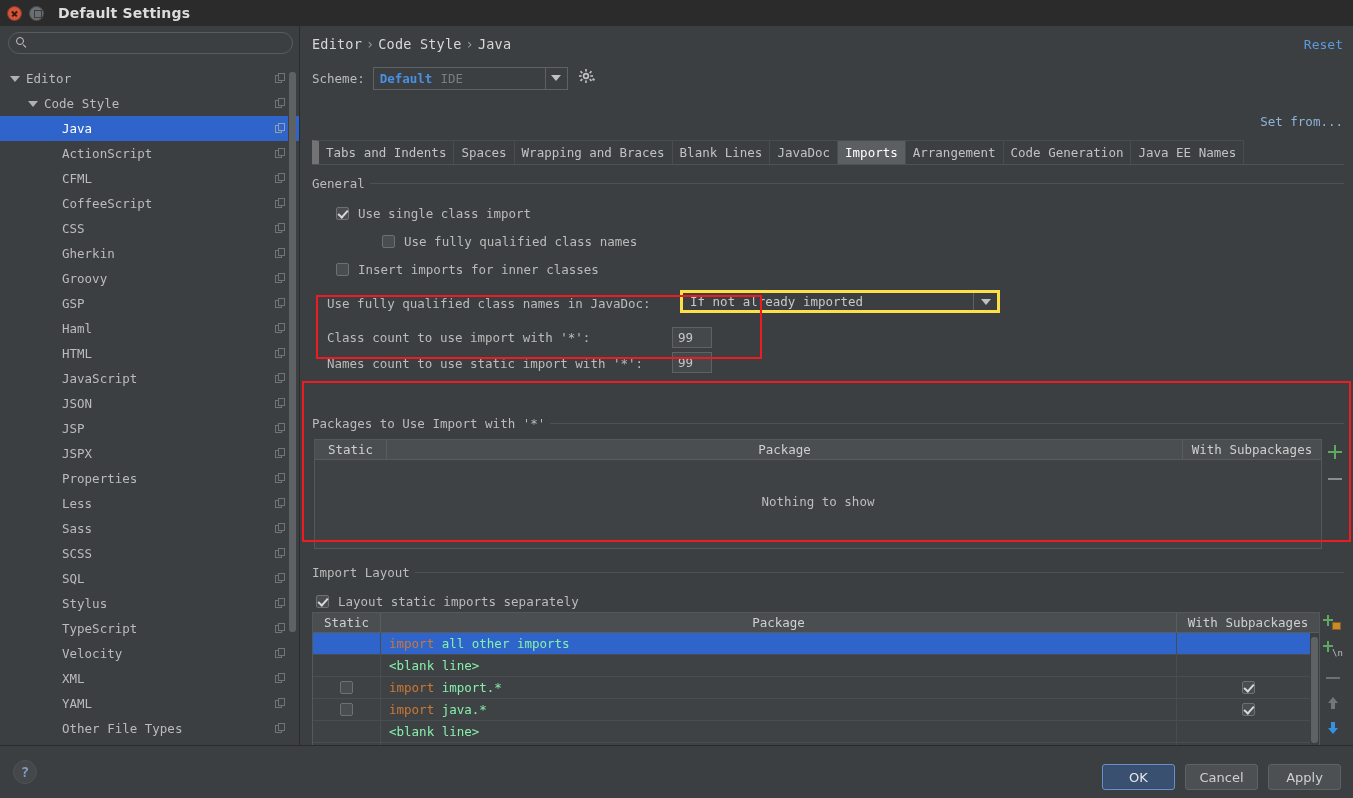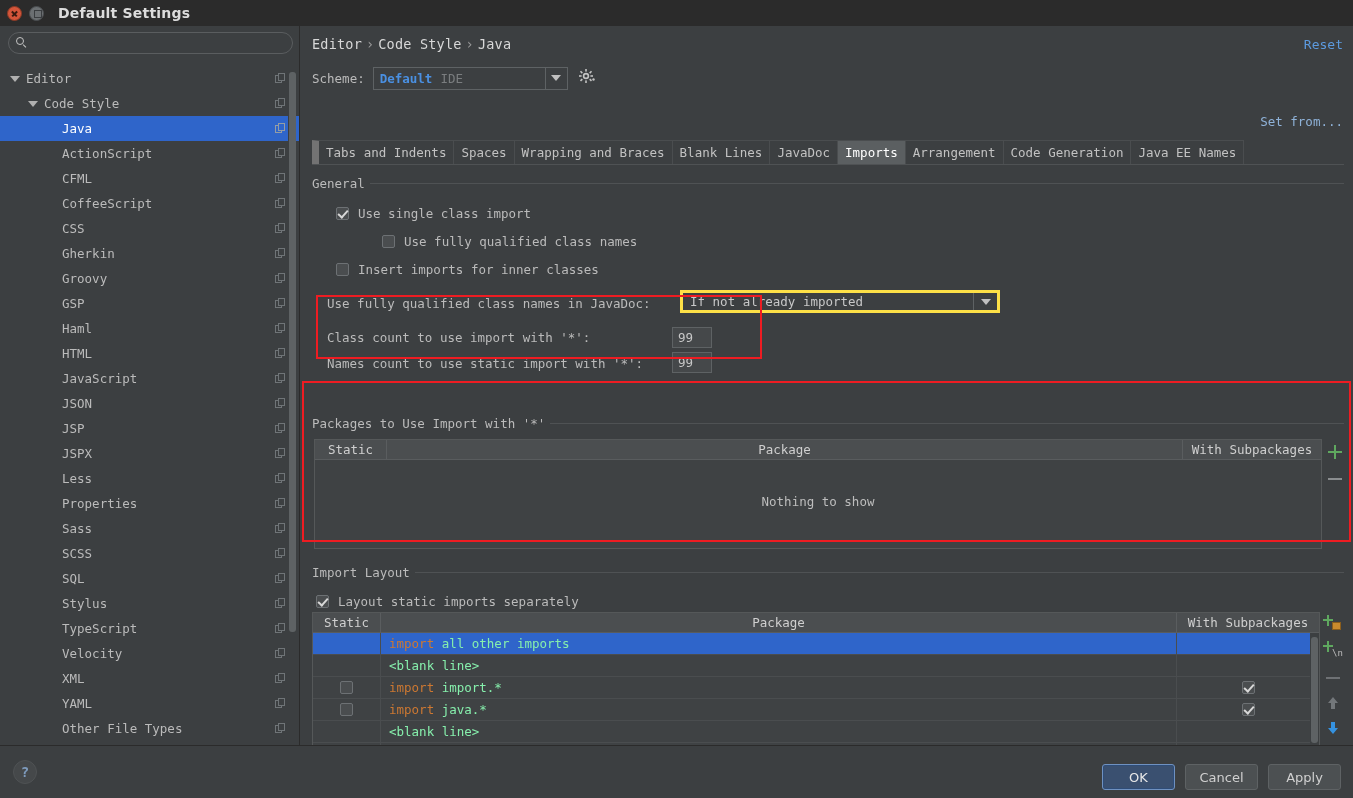--- a/index.html
+++ b/index.html
@@ -408,29 +408,29 @@
         <div class="tree-row">
           <i class="tree-arrow hidden" style="margin-left: 46px;"></i>
           <span>JSPX</span>
           <span class="copy-icon">
             <span class="sq1"></span>
             <span class="sq2"></span>
           </span>
         </div>
         <div class="tree-row">
           <i class="tree-arrow hidden" style="margin-left: 46px;"></i>
+          <span>Properties</span>
+          <span class="copy-icon">
+            <span class="sq1"></span>
+            <span class="sq2"></span>
+          </span>
+        </div>
+        <div class="tree-row">
+          <i class="tree-arrow hidden" style="margin-left: 46px;"></i>
           <span>Less</span>
-          <span class="copy-icon">
-            <span class="sq1"></span>
-            <span class="sq2"></span>
-          </span>
-        </div>
-        <div class="tree-row">
-          <i class="tree-arrow hidden" style="margin-left: 46px;"></i>
-          <span>Properties</span>
           <span class="copy-icon">
             <span class="sq1"></span>
             <span class="sq2"></span>
           </span>
         </div>
         <div class="tree-row">
           <i class="tree-arrow hidden" style="margin-left: 46px;"></i>
           <span>Sass</span>
           <span class="copy-icon">
             <span class="sq1"></span>

